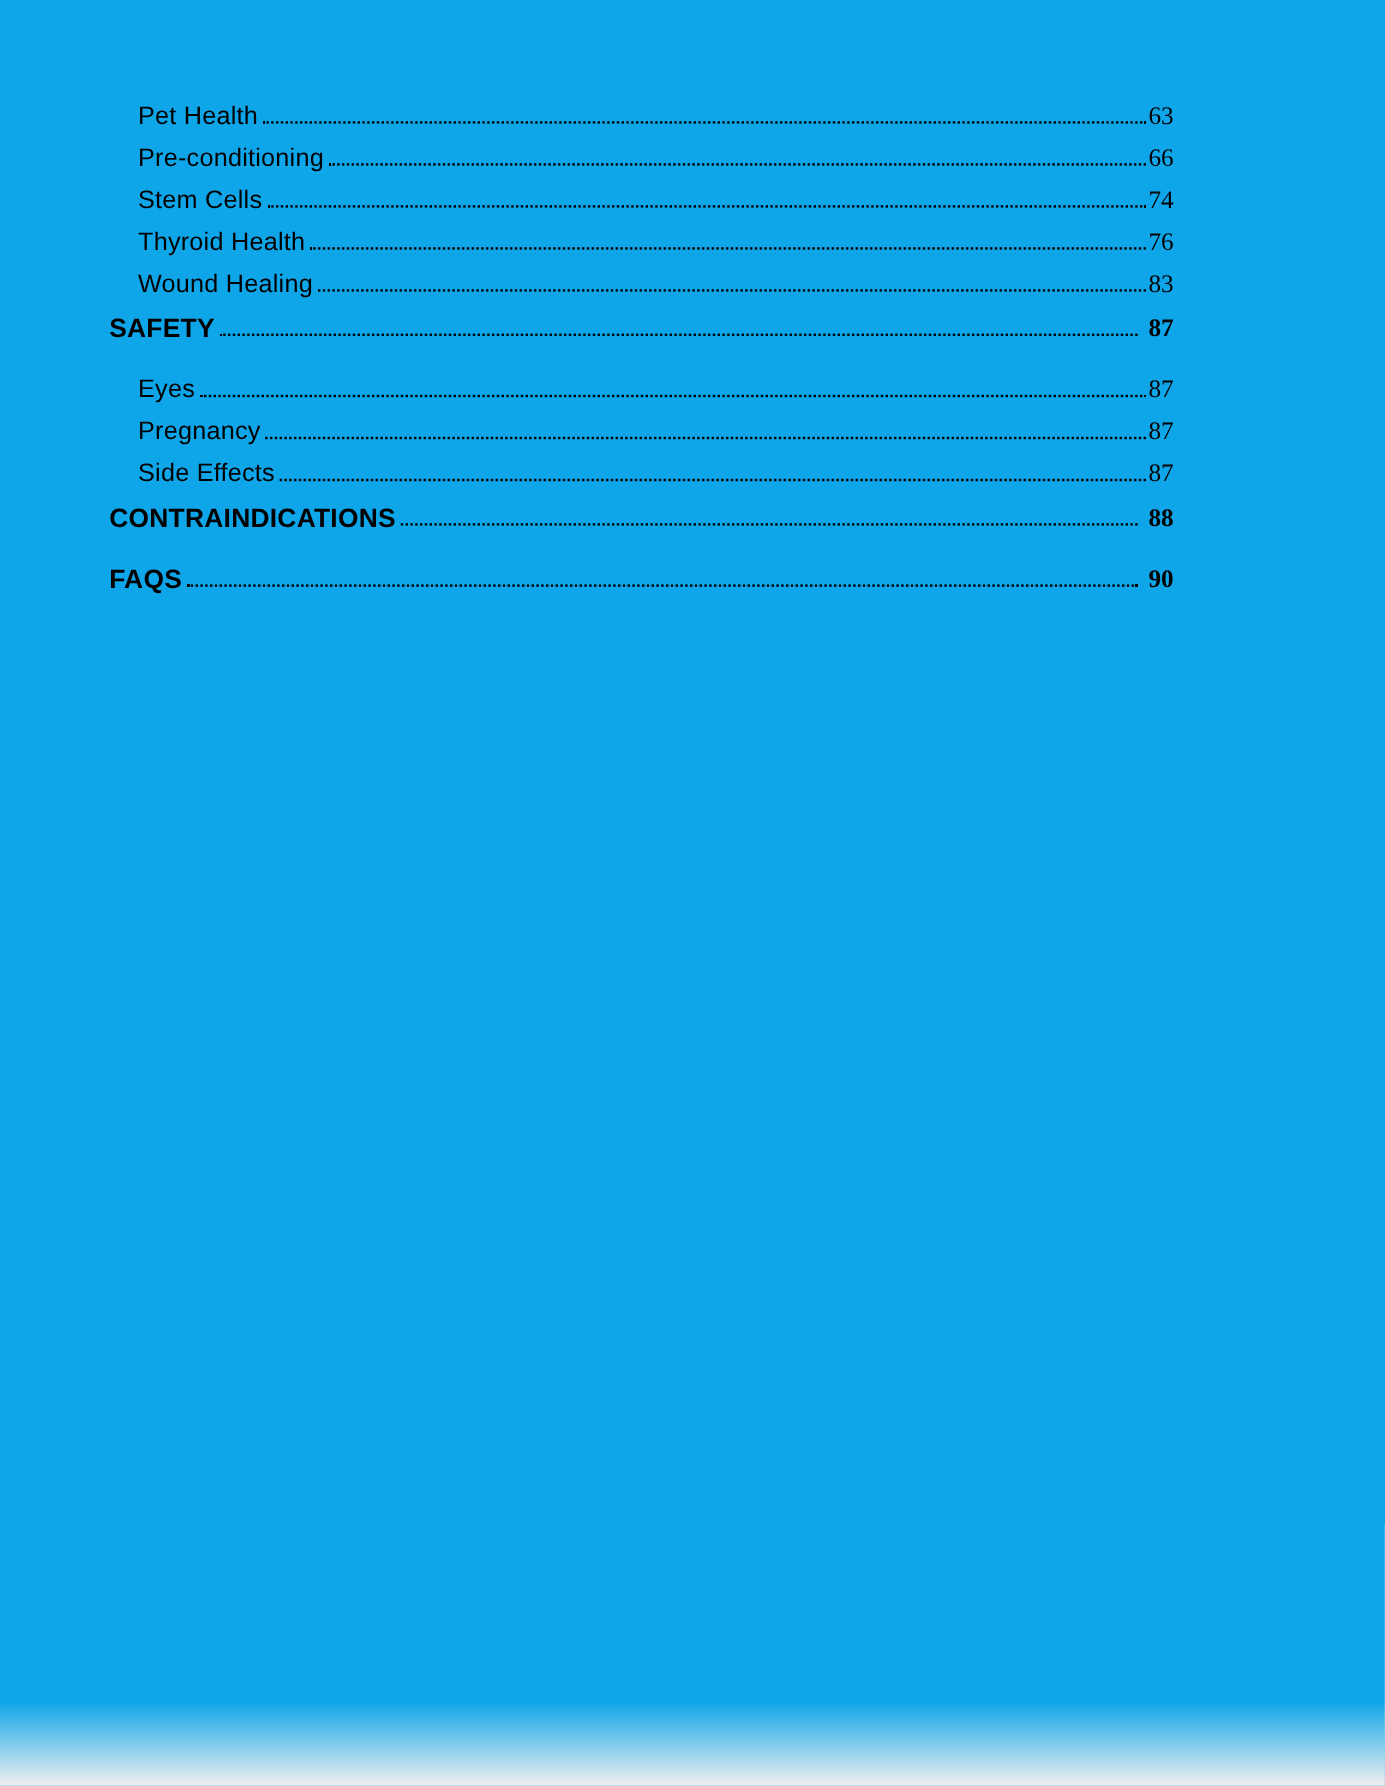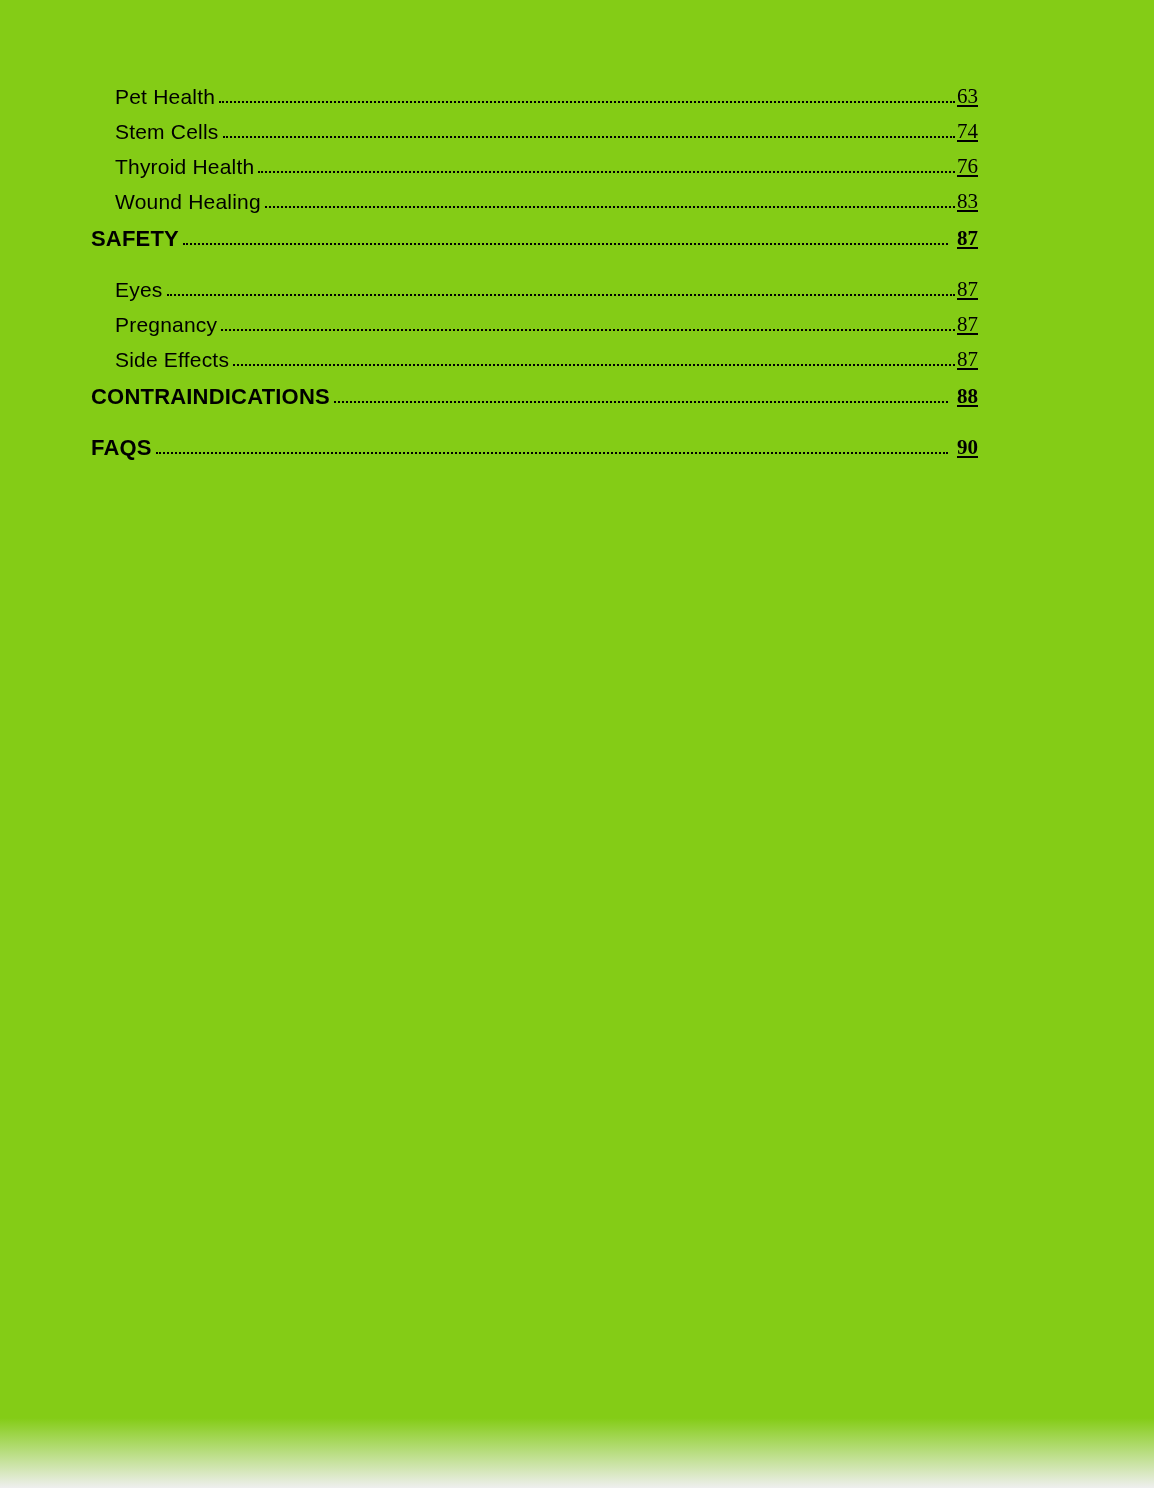--- a/index.html
+++ b/index.html
@@ -12,21 +12,21 @@
     height: 1488px;
     position: relative;
     overflow: hidden;
     font-family: "Liberation Sans", sans-serif;
     color: #000000;
   }
   .doc-page {
     position: relative;
     width: 1154px;
     height: 1488px;
-    background: #84cc16;
+    background: #0ea5e9;
     box-sizing: border-box;
     padding: 74px 176px 0 91px;
   }
   .toc-row {
     display: flex;
     align-items: flex-end;
     height: 35px;
   }
   .toc-row.level1 {
     margin-top: 2px;
@@ -49,21 +49,20 @@
     flex: 1;
     border-bottom: 2px dotted #000000;
     margin: 0 2px 6px 4px;
     min-width: 10px;
   }
   .toc-page-num {
     font-family: "Liberation Serif", serif;
     font-size: 21px;
     line-height: 25px;
     white-space: nowrap;
-    text-decoration: underline;
   }
   .level1 .toc-page-num {
     font-weight: 700;
     padding-left: 7px;
   }
   .page-bottom-fade {
     position: absolute;
     left: 0;
     bottom: 0;
     width: 100%;
@@ -76,20 +75,25 @@
 <body>
 
 <div class="doc-page">
 
   <div class="toc-row level2">
     <span class="toc-label">Pet Health</span>
     <span class="dot-leader"></span>
     <span class="toc-page-num">63</span>
   </div>
 
+  <div class="toc-row level2">
+    <span class="toc-label">Pre-conditioning</span>
+    <span class="dot-leader"></span>
+    <span class="toc-page-num">66</span>
+  </div>
 
 
 
   <div class="toc-row level2">
     <span class="toc-label">Stem Cells</span>
     <span class="dot-leader"></span>
     <span class="toc-page-num">74</span>
   </div>
 
   <div class="toc-row level2">

